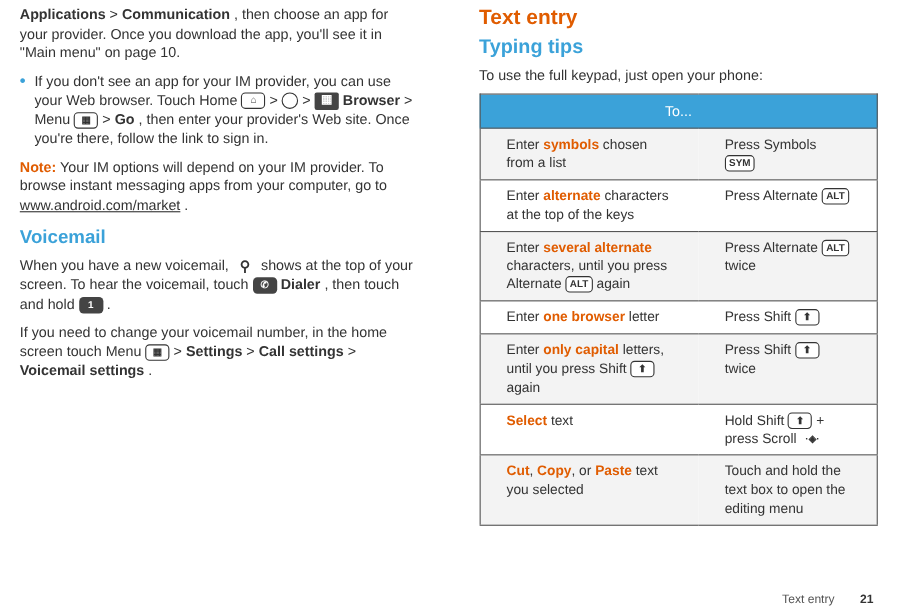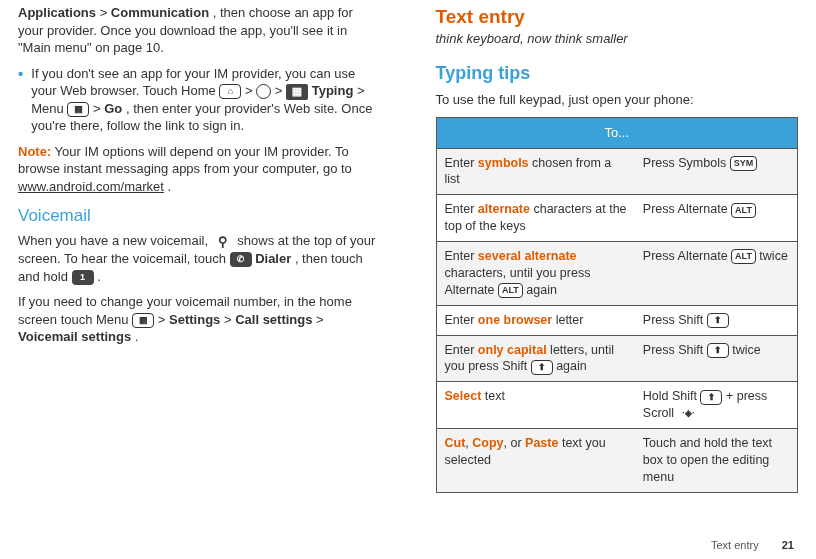--- a/index.html
+++ b/index.html
@@ -6,33 +6,33 @@
   body{font-family:Arial,Helvetica,sans-serif;width:816px;height:559px;background:#fff;color:#333;position:relative;font-size:13px;line-height:1.35}
   .page{display:flex;gap:55px;padding:4px 18px 0 18px;height:530px}
   .col{flex:1;min-width:0}
   .col-left{max-width:370px}
   .col-right{max-width:370px}
   p{margin-bottom:8px}
   .bullet-row{display:flex;gap:8px;margin-bottom:8px}
   .bullet-dot{color:#3ba2d9;font-weight:bold;line-height:1.2;font-size:15px}
   .bold{font-weight:bold}
   .note-label{color:#e05c00;font-weight:bold}
-  .h-vm{color:#3ba2d9;font-size:17px;margin:10px 0 4px 0;font-weight:normal}
+  .h-vm{color:#3ba2d9;font-size:17px;margin:10px 0 4px 0;font-weight:bold}
   .h-te{color:#e05c00;font-size:19px;font-weight:bold;margin-bottom:0}
   .tagline{font-style:italic;font-size:13px;margin-bottom:14px}
   .h-tt{color:#3ba2d9;font-size:18px;margin-bottom:6px;font-weight:bold}
   .uline{text-decoration:underline}
   .keyicon{display:inline-flex;align-items:center;justify-content:center;border:1px solid #333;border-radius:4px;min-width:22px;height:15px;font-size:9px;font-weight:bold;vertical-align:middle;padding:0 3px;background:#fff;line-height:1}
   .keyicon.square{border-radius:2px;background:#444;color:#fff;border:none;width:16px;height:16px;font-size:11px}
   .keyicon.dark{background:#444;color:#fff;border:none}
   .keyicon.circle{border-radius:50%;width:15px;height:15px;min-width:15px;padding:0;border:1.5px solid #333}
   .keyword{color:#e05c00;font-weight:bold}
   table.typing{border-collapse:collapse;width:100%;border:1.5px solid #555}
   table.typing th{background:#3ba2d9;color:#fff;text-align:center;font-weight:normal;padding:6px 8px;border-bottom:1.5px solid #555}
-  table.typing td{border-bottom:1px solid #555;padding:6px 8px;vertical-align:top;font-size:12.5px}
+  table.typing td{border-bottom:1px solid #555;padding:6px 24px;vertical-align:top;font-size:12.5px}
   table.typing td.action{width:55%}
   table.typing tr.alt td{background:#f3f3f3}
   .footer{position:absolute;bottom:6px;right:22px;font-size:11px;color:#555}
   .footer .pg{font-weight:bold;margin-left:20px;color:#333}
 </style>
 </head>
 <body>
 
 <div class="page">
 
@@ -47,21 +47,21 @@
 
     <div class="bullet-row">
       <div class="bullet-dot">•</div>
       <div>
         <span>If you don't see an app for your IM provider, you can use your Web browser. Touch Home </span>
         <span class="keyicon">⌂</span>
         <span> &gt; </span>
         <span class="keyicon circle"></span>
         <span> &gt; </span>
         <span class="keyicon square">▦</span>
-        <span class="bold"> <span>Typing</span></span>
+        <span class="bold"> <span>Browser</span></span>
         <span> &gt; Menu </span>
         <span class="keyicon">▦</span>
         <span> &gt; </span>
         <span class="bold">Go</span>
         <span>, then enter your provider's Web site. Once you're there, follow the link to sign in.</span>
       </div>
     </div>
 
     <p>
       <span class="note-label">Note:</span>
@@ -91,21 +91,20 @@
       <span> &gt; </span>
       <span class="bold">Call settings</span>
       <span> &gt; </span>
       <span class="bold">Voicemail settings</span>
       <span>.</span>
     </p>
   </div>
 
   <div class="col col-right">
     <h1 class="h-te">Text entry</h1>
-    <p class="tagline">think keyboard, now think smaller</p>
 
     <h2 class="h-tt">Typing tips</h2>
     <p>To use the full keypad, just open your phone:</p>
 
     <table class="typing">
       <thead>
         <tr>
             <th colspan="2">To...</th>
           </tr>
       </thead>

